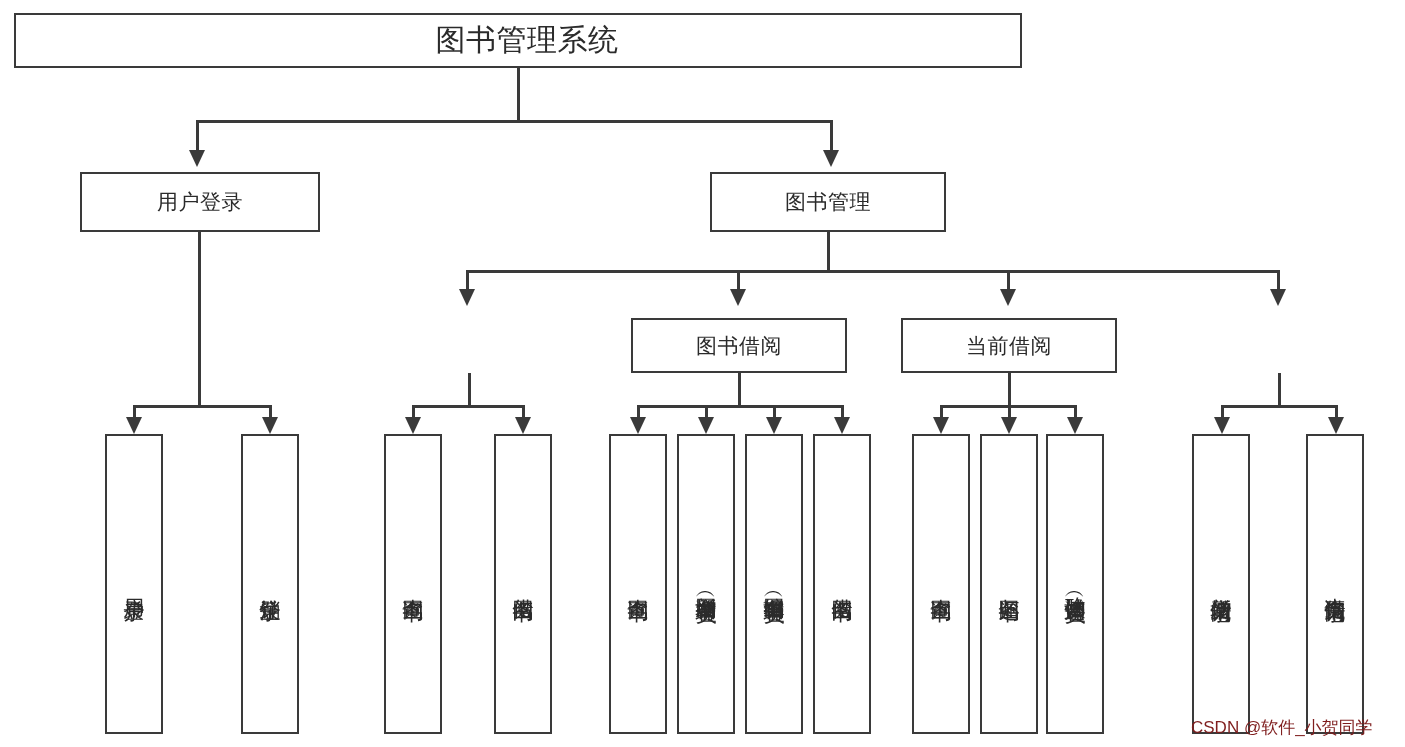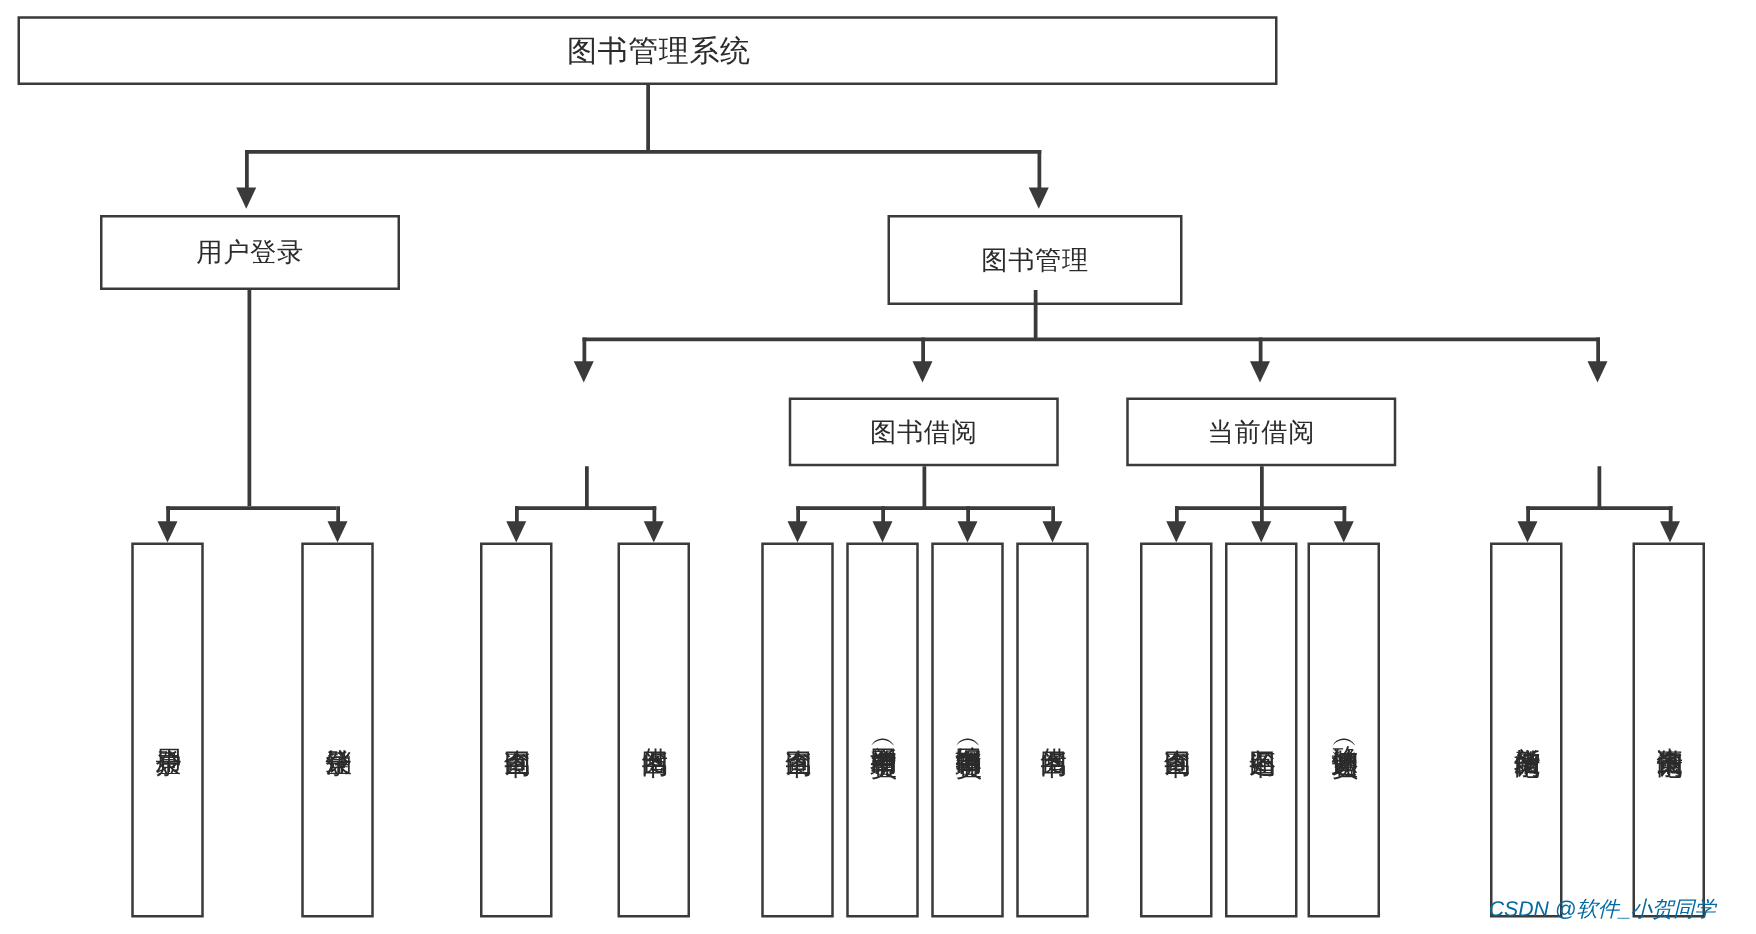--- a/index.html
+++ b/index.html
@@ -27,21 +27,21 @@
     align-items: center;
     justify-content: center;
     color: #2b2b2b;
   }
   .node.h-node {
     font-size: 21px;
     letter-spacing: 0.5px;
   }
   
   .node.root {
-    font-size: 24px;
+    font-size: 30px;
     padding-left: 18px;
   }
   
   .node.leaf {
     align-items: center;
     justify-content: center;
     padding: 4px 0;
   }
   .leaf-label {
     writing-mode: vertical-rl;
@@ -65,24 +65,23 @@
     width: 0;
     height: 0;
     border-left: 8px solid transparent;
     border-right: 8px solid transparent;
     border-top: 17px solid #3a3a3a;
   }
   
   .watermark {
     position: absolute;
     font-size: 17px;
-    color: #0369a1;
+    color: #7f1d1d;
     white-space: nowrap;
     user-select: none;
-    font-style: italic;
   }
 </style>
 </head>
 <body>
 
 <div id="canvas">
 
   <div class="node root h-node" style="left:14px; top:13px; width:1008px; height:55px;">
     <span>图书管理系统</span>
   </div>
@@ -92,21 +91,21 @@
   <div class="conn h" style="left:196px; top:120px; width:637px; height:3px;"></div>
 
   <div class="conn v" style="left:196px; top:120px; width:3px; height:33px;"></div>
   <div class="arrow" style="left:189px; top:150px;"></div>
   <div class="conn v" style="left:830px; top:120px; width:3px; height:33px;"></div>
   <div class="arrow" style="left:823px; top:150px;"></div>
 
   <div class="node h-node" style="left:80px; top:172px; width:240px; height:60px;">
     <span>用户登录</span>
   </div>
-  <div class="node h-node" style="left:710px; top:172px; width:236px; height:72px;">
+  <div class="node h-node" style="left:710px; top:172px; width:236px; height:60px;">
     <span>图书管理</span>
   </div>
 
   <div class="conn v" style="left:198px; top:232px; width:3px; height:173px;"></div>
   <div class="conn h" style="left:133px; top:405px; width:136px; height:3px;"></div>
   <div class="conn v" style="left:133px; top:405px; width:3px; height:16px;"></div>
   <div class="arrow" style="left:126px; top:417px;"></div>
   <div class="conn v" style="left:269px; top:405px; width:3px; height:16px;"></div>
   <div class="arrow" style="left:262px; top:417px;"></div>
 

